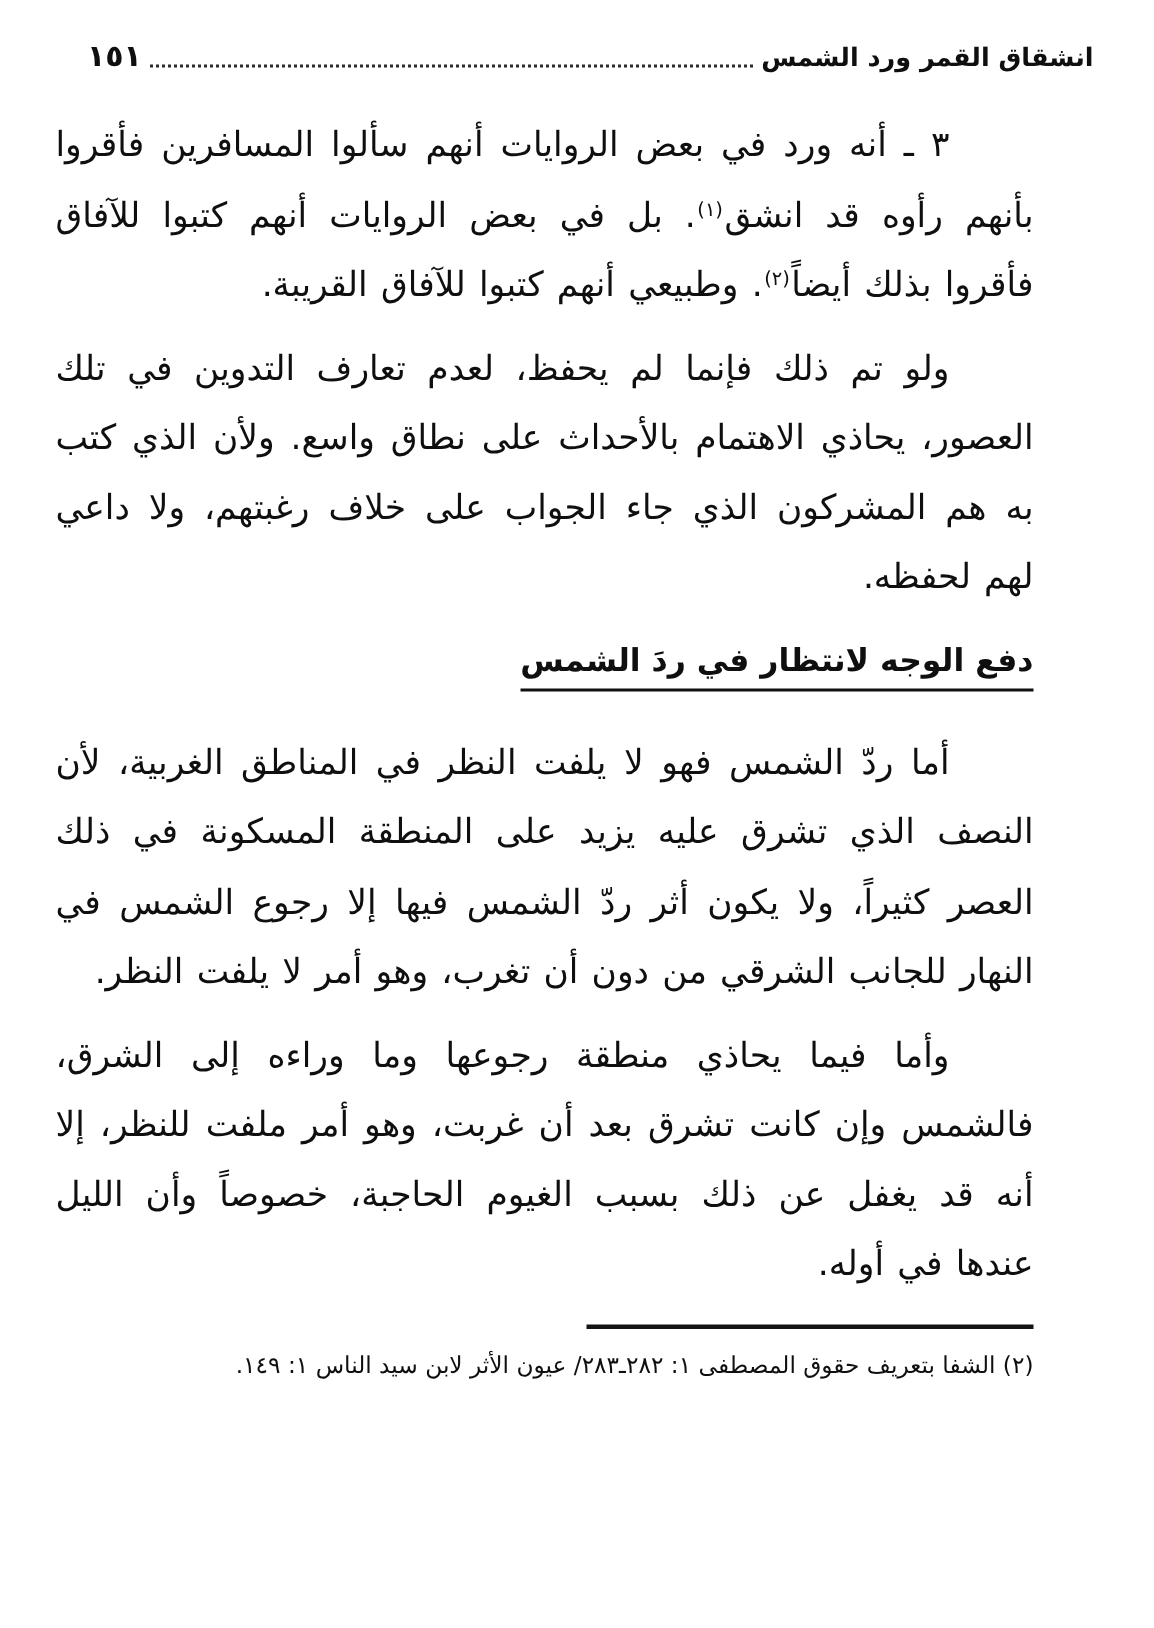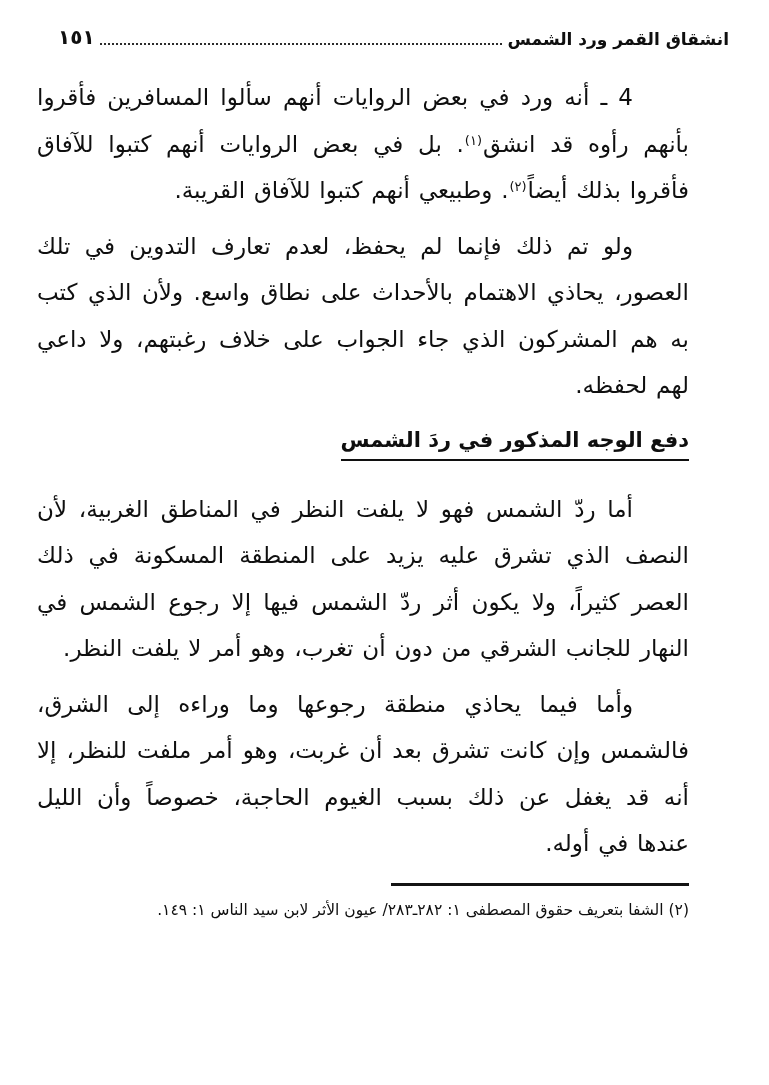--- a/index.html
+++ b/index.html
@@ -73,26 +73,26 @@
 
   <div class="running-header">
     <span class="rh-title">انشقاق القمر ورد الشمس</span>
     <span class="rh-leader"></span>
     <span class="rh-page-number">١٥١</span>
   </div>
 
   <div class="content">
 
     <div id="paras-before">
-        <p class="para"><span>4 ـ أنه ورد في بعض الروايات أنهم سألوا المسافرين فأقروا بأنهم رأوه قد انشق</span><sup>(١)</sup><span>. بل في بعض الروايات أنهم كتبوا للآفاق فأقروا بذلك أيضاً</span><sup>(٢)</sup><span>. وطبيعي أنهم كتبوا للآفاق القريبة.</span></p>
+        <p class="para"><span>٣ ـ أنه ورد في بعض الروايات أنهم سألوا المسافرين فأقروا بأنهم رأوه قد انشق</span><sup>(١)</sup><span>. بل في بعض الروايات أنهم كتبوا للآفاق فأقروا بذلك أيضاً</span><sup>(٢)</sup><span>. وطبيعي أنهم كتبوا للآفاق القريبة.</span></p>
         <p class="para"><span>ولو تم ذلك فإنما لم يحفظ، لعدم تعارف التدوين في تلك العصور، يحاذي الاهتمام بالأحداث على نطاق واسع. ولأن الذي كتب به هم المشركون الذي جاء الجواب على خلاف رغبتهم، ولا داعي لهم لحفظه.</span></p>
       </div>
 
     <div class="section-heading">
-      <span class="heading-text">دفع الوجه المذكور في ردَ الشمس</span>
+      <span class="heading-text">دفع الوجه لانتظار في ردَ الشمس</span>
     </div>
 
     <div id="paras-after">
         <p class="para"><span>أما ردّ الشمس فهو لا يلفت النظر في المناطق الغربية، لأن النصف الذي تشرق عليه يزيد على المنطقة المسكونة في ذلك العصر كثيراً، ولا يكون أثر ردّ الشمس فيها إلا رجوع الشمس في النهار للجانب الشرقي من دون أن تغرب، وهو أمر لا يلفت النظر.</span></p>
         <p class="para"><span>وأما فيما يحاذي منطقة رجوعها وما وراءه إلى الشرق، فالشمس وإن كانت تشرق بعد أن غربت، وهو أمر ملفت للنظر، إلا أنه قد يغفل عن ذلك بسبب الغيوم الحاجبة، خصوصاً وأن الليل عندها في أوله.</span></p>
       </div>
 
     <div class="footnote-sep"></div>
 
     <div class="footnotes">

